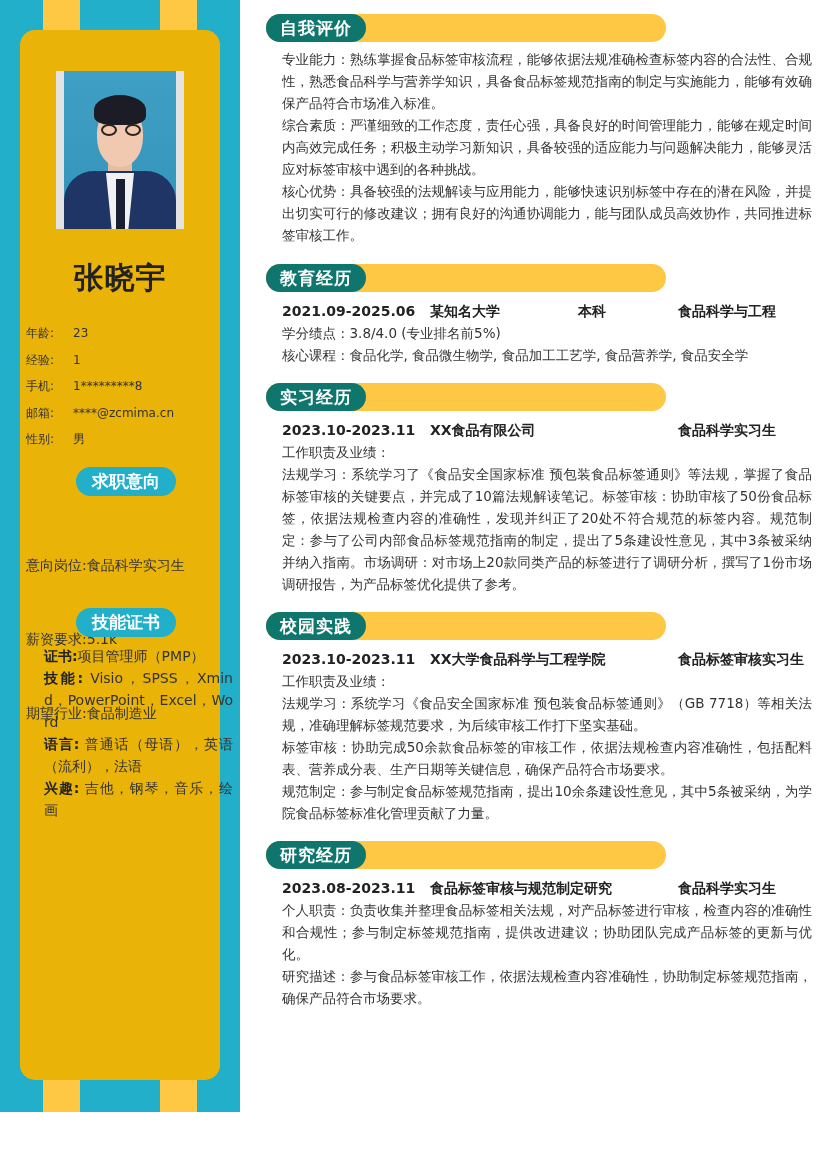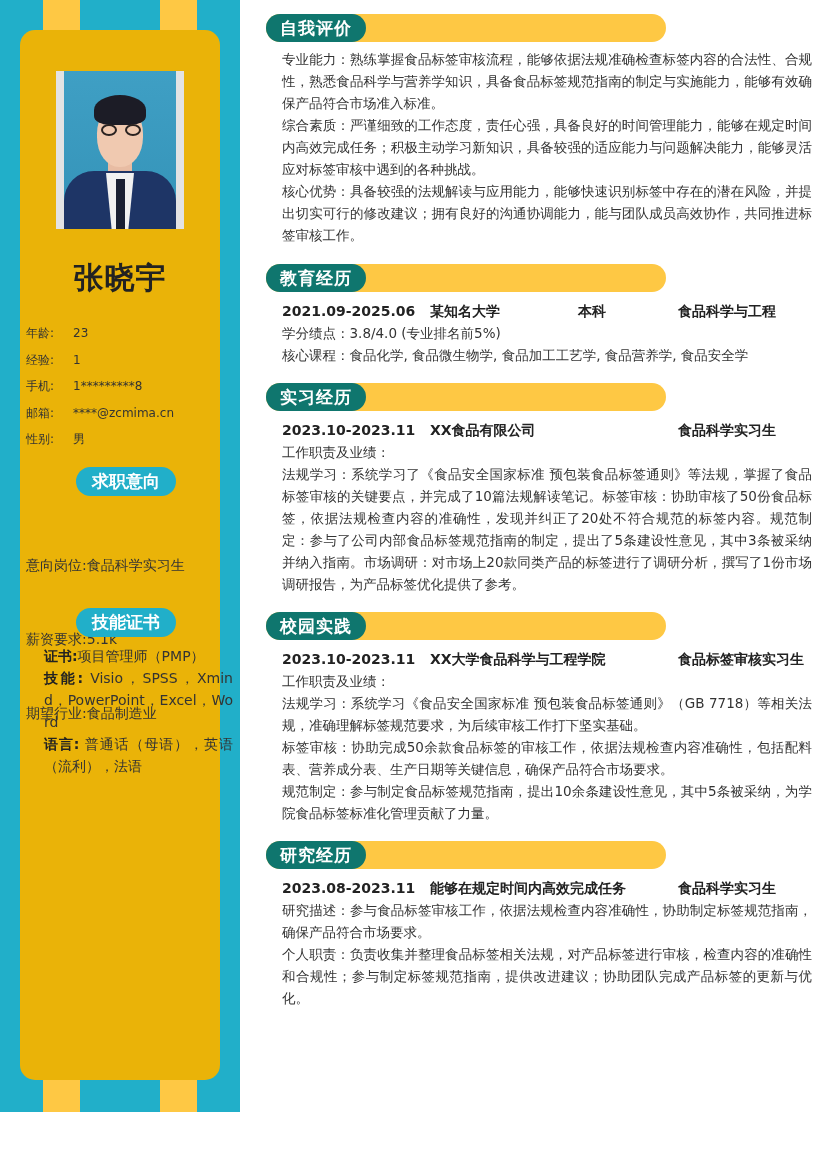--- a/index.html
+++ b/index.html
@@ -93,20 +93,21 @@
       <div class="intent-row"><span>意向岗位:</span><span>食品科学实习生</span></div>
       <div class="intent-row"><span>薪资要求:</span><span>5.1k</span></div>
       <div class="intent-row"><span>期望行业:</span><span>食品制造业</span></div>
     </div>
 
     <div class="side-title t2">技能证书</div>
     <div class="skills">
       <div class="skill"><span class="k">证书:</span><span>项目管理师（PMP）</span></div>
       <div class="skill"><span class="k">技能:</span><span> Visio，SPSS，Xmind，PowerPoint，Excel，Word</span></div>
       <div class="skill"><span class="k">语言:</span><span> 普通话（母语），英语（流利），法语</span></div>
+      <div class="skill"><span class="k">兴趣:</span><span> 吉他，钢琴，音乐，绘画</span></div>
     </div>
   </div>
 </div>
 
 <div class="main">
 
   <div class="sec-head" style="top:14px">
     <div class="pill">自我评价</div>
   </div>
   <div class="block" style="top:48px">
@@ -156,19 +157,19 @@
     <p class="para">标签审核：协助完成50余款食品标签的审核工作，依据法规检查内容准确性，包括配料表、营养成分表、生产日期等关键信息，确保产品符合市场要求。</p>
     <p class="para">规范制定：参与制定食品标签规范指南，提出10余条建设性意见，其中5条被采纳，为学院食品标签标准化管理贡献了力量。</p>
   </div>
 
   <div class="sec-head" style="top:841px">
     <div class="pill">研究经历</div>
   </div>
   <div class="block" style="top:877px">
     <div class="entry">
       <span class="c1">2023.08-2023.11</span>
-      <span class="c2">能够在规定时间内高效完成任务</span>
+      <span class="c2">食品标签审核与规范制定研究</span>
       <span class="c4">食品科学实习生</span>
     </div>
+    <p class="para">个人职责：负责收集并整理食品标签相关法规，对产品标签进行审核，检查内容的准确性和合规性；参与制定标签规范指南，提供改进建议；协助团队完成产品标签的更新与优化。</p>
     <p class="para">研究描述：参与食品标签审核工作，依据法规检查内容准确性，协助制定标签规范指南，确保产品符合市场要求。</p>
-    <p class="para">个人职责：负责收集并整理食品标签相关法规，对产品标签进行审核，检查内容的准确性和合规性；参与制定标签规范指南，提供改进建议；协助团队完成产品标签的更新与优化。</p>
   </div>
 </div>
 
 </body></html>

